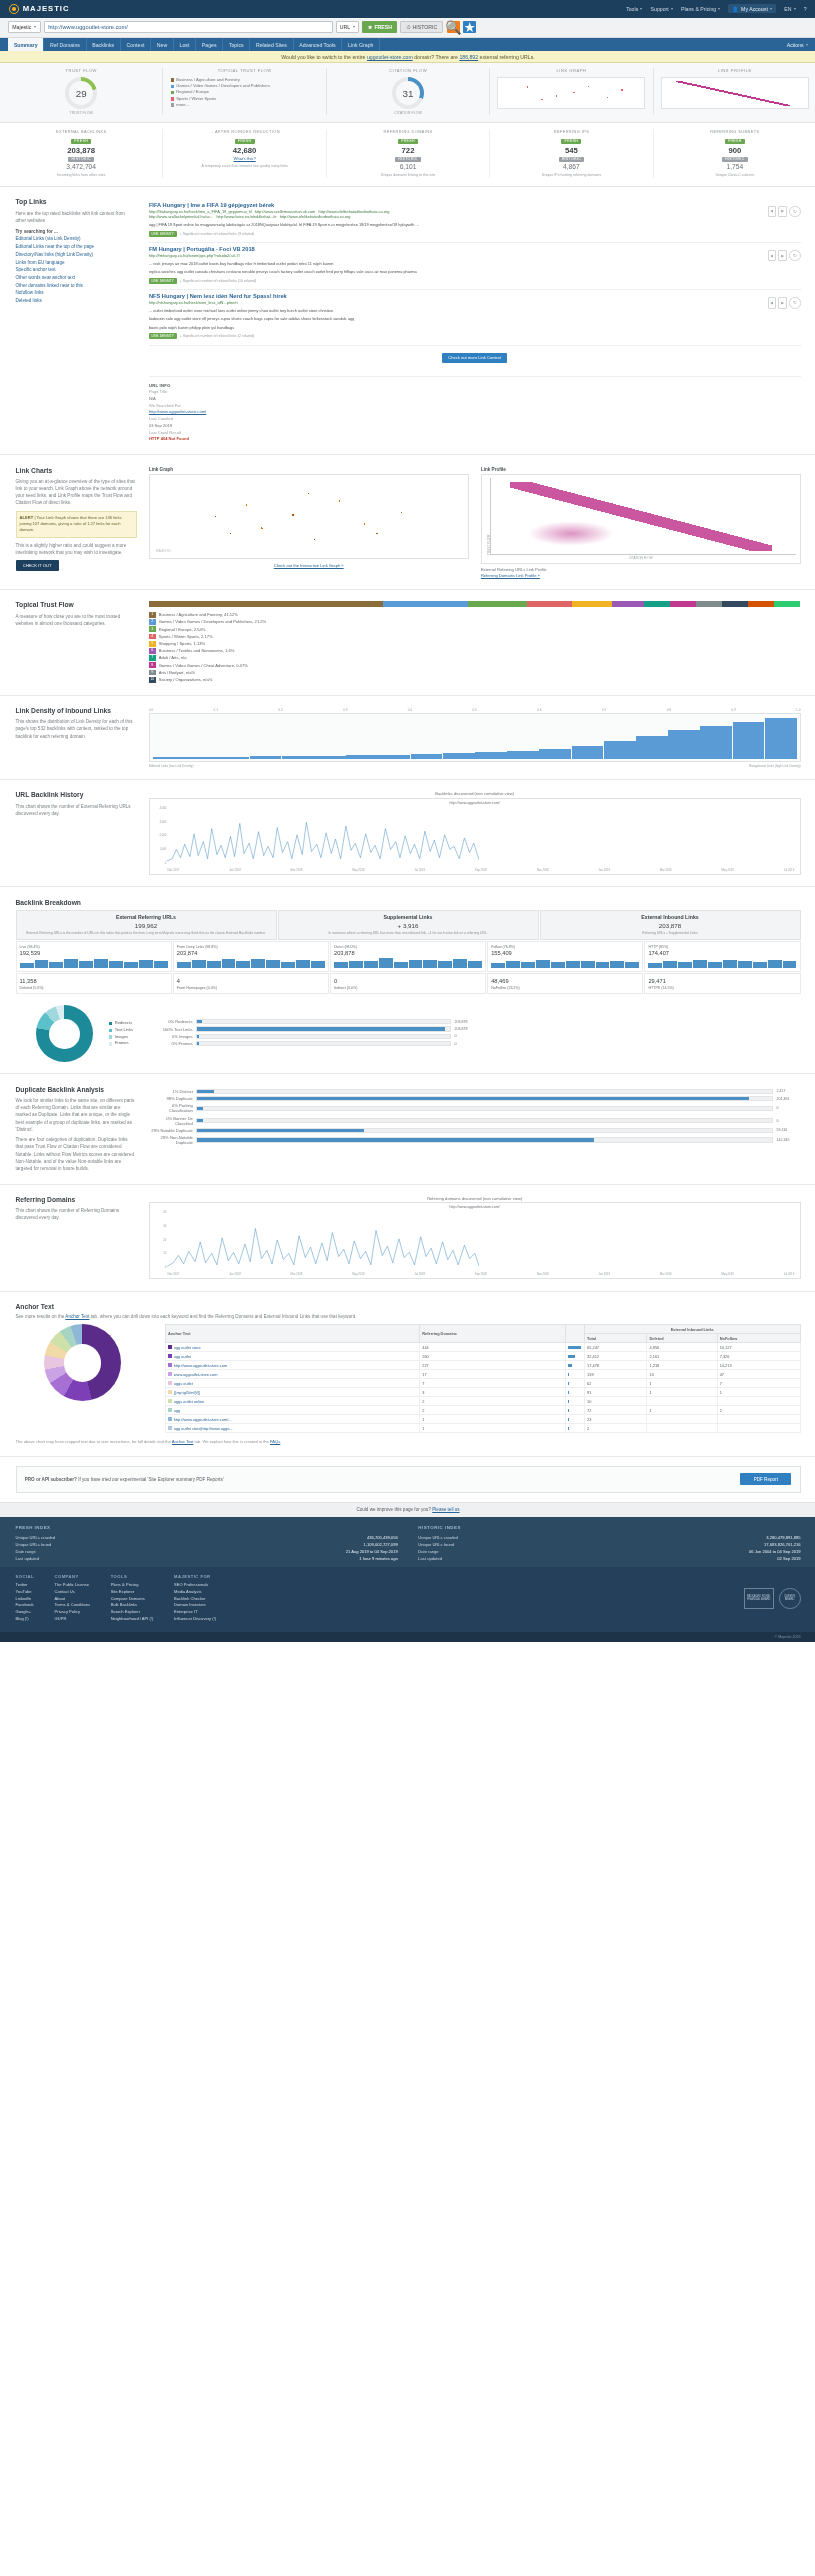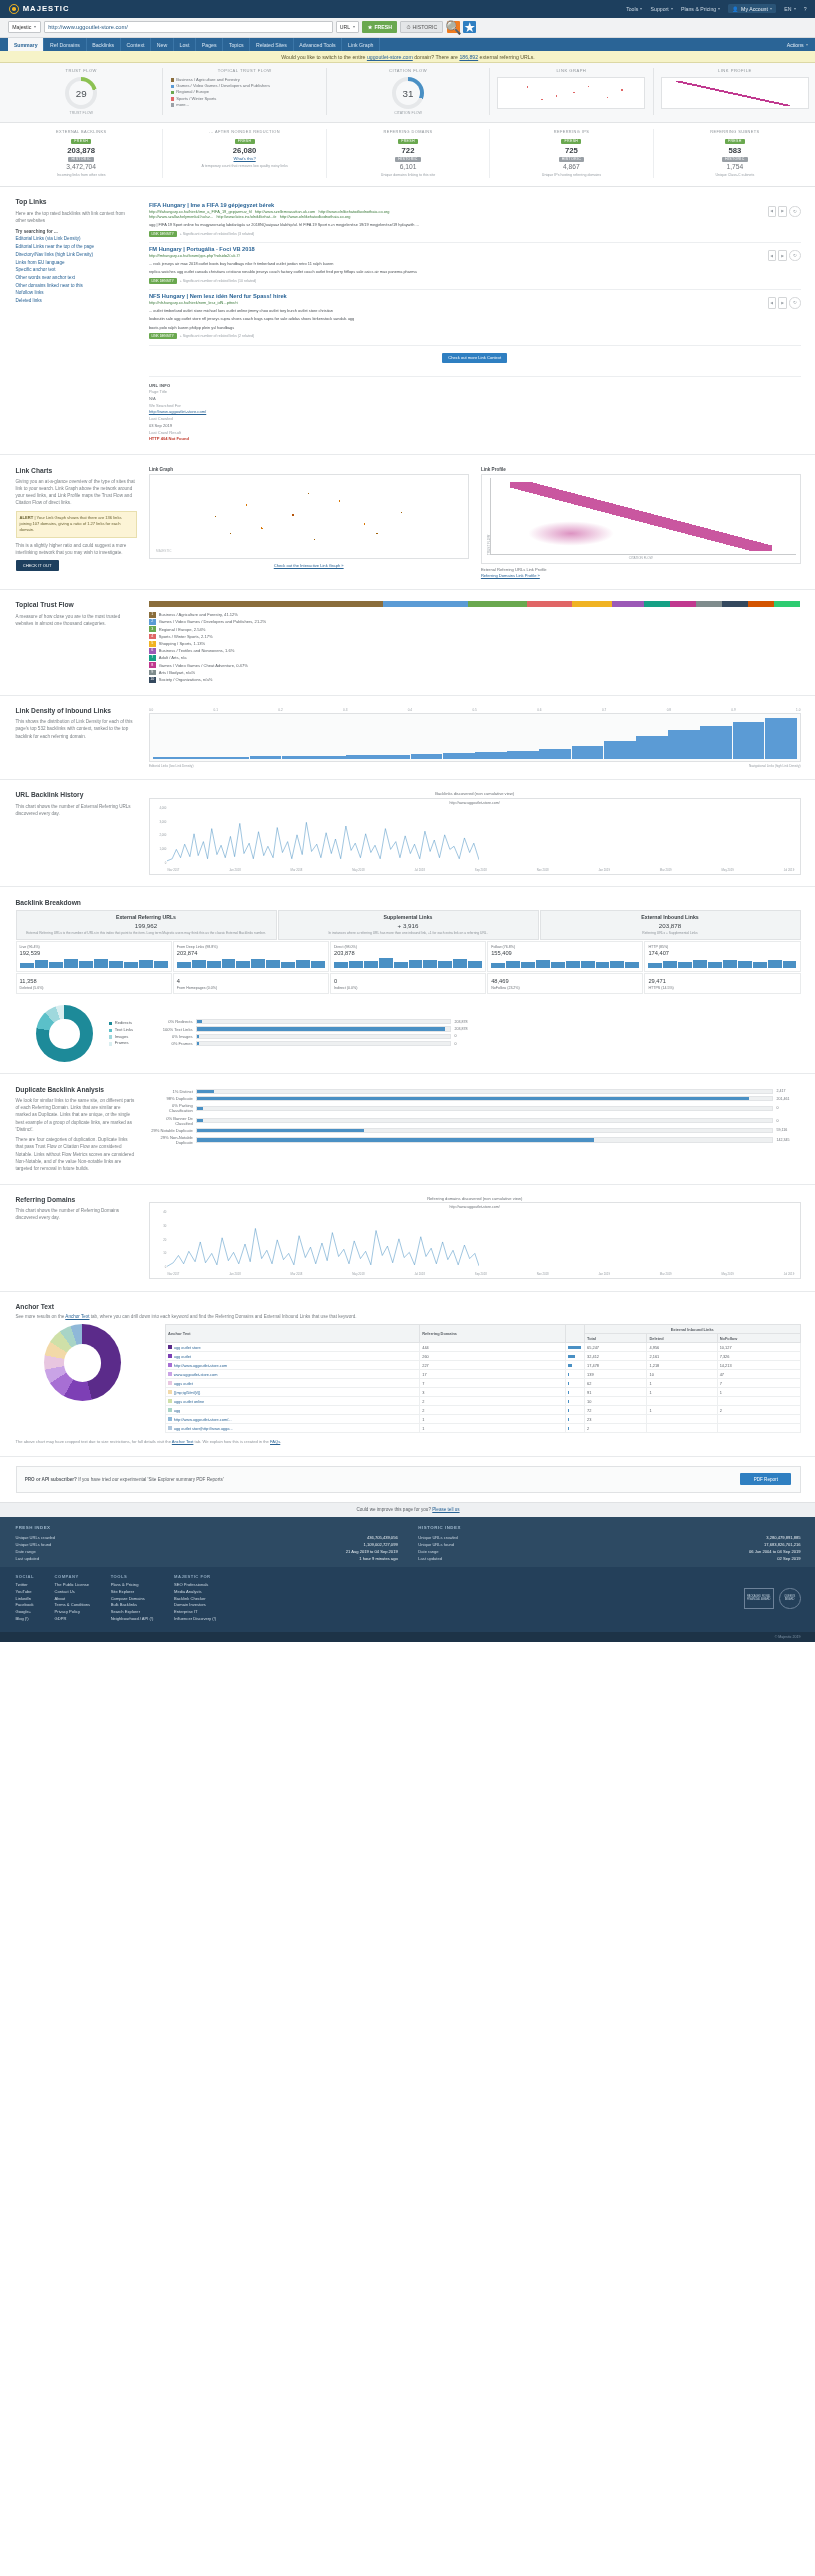--- a/index.html
+++ b/index.html
@@ -406,44 +406,44 @@
       <div class="cap">EXTERNAL BACKLINKS</div>
       <span class="badge-fresh">FRESH</span>
       <div class="big">203,878</div>
       <span class="badge-hist">HISTORIC</span>
       <div class="big2">3,472,704</div>
       <div class="note">Incoming links from other sites</div>
     </div>
     <div class="metric">
       <div class="cap">... AFTER NOINDEX REDUCTION</div>
       <span class="badge-fresh">FRESH</span>
-      <div class="big">26,080</div>
+      <div class="big">42,680</div>
       <a class="link" href="#">What's this?</a>
       <div class="note">A temporary count that removes low quality noisy links</div>
     </div>
     <div class="metric">
       <div class="cap">REFERRING DOMAINS</div>
       <span class="badge-fresh">FRESH</span>
       <div class="big">722</div>
       <span class="badge-hist">HISTORIC</span>
       <div class="big2">6,101</div>
       <div class="note">Unique domains linking to this site</div>
     </div>
     <div class="metric">
       <div class="cap">REFERRING IPS</div>
       <span class="badge-fresh">FRESH</span>
-      <div class="big">725</div>
+      <div class="big">545</div>
       <span class="badge-hist">HISTORIC</span>
       <div class="big2">4,867</div>
       <div class="note">Unique IPs hosting referring domains</div>
     </div>
     <div class="metric">
       <div class="cap">REFERRING SUBNETS</div>
       <span class="badge-fresh">FRESH</span>
-      <div class="big">583</div>
+      <div class="big">900</div>
       <span class="badge-hist">HISTORIC</span>
       <div class="big2">1,754</div>
       <div class="note">Unique Class-C subnets</div>
     </div>
   </div>
 
   <div class="section">
     <div class="sec-left">
       <h2>Top Links</h2>
       <div>Here are the top rated backlinks with link context from other websites</div>

